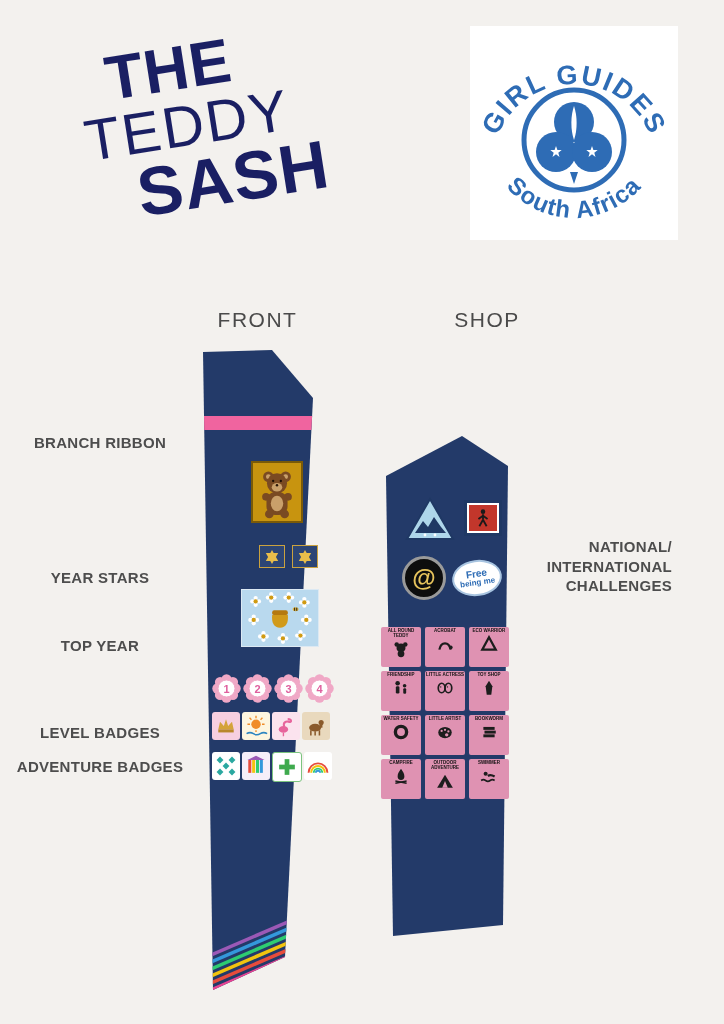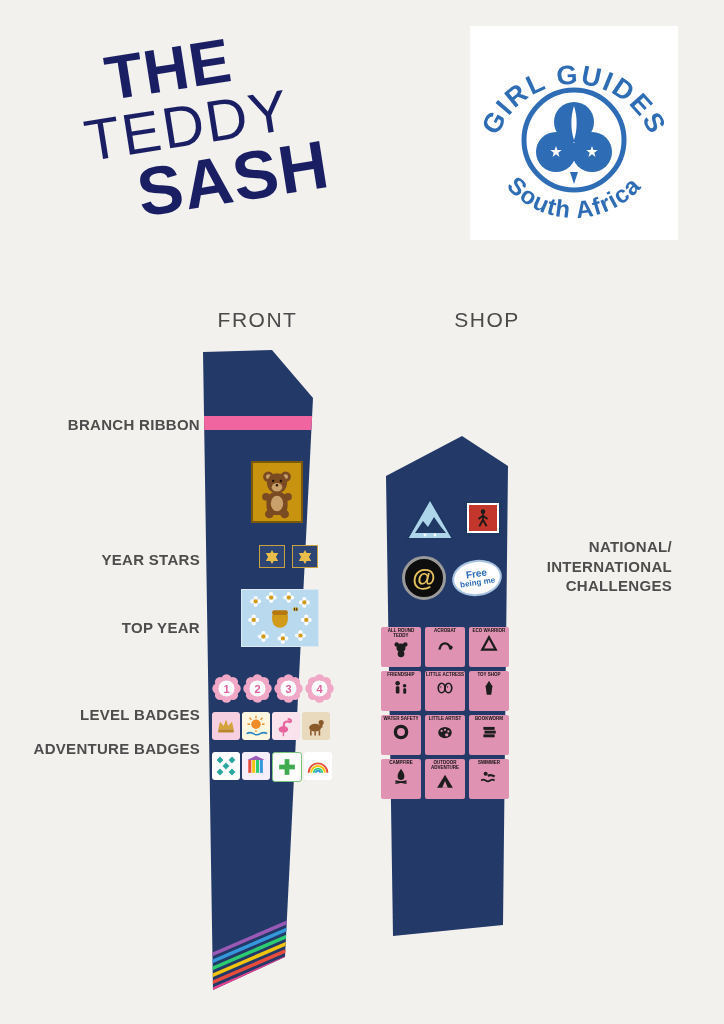--- a/index.html
+++ b/index.html
@@ -15,21 +15,21 @@
 
   
   .logo-box{position:absolute;left:470px;top:26px;width:208px;height:214px;background:#ffffff;}
 
   
   .heading{position:absolute;font-size:21px;font-weight:400;color:#4a4a4a;letter-spacing:1.5px;text-align:center;}
 
   
   .side-label{position:absolute;font-size:15px;font-weight:700;color:#4d4d4d;letter-spacing:.3px;
               white-space:pre-line;}
-  .left-label{left:0;width:200px;text-align:right;}
+  .left-label{left:0;width:200px;text-align:center;margin-top:18px;}
   .right-label{left:522px;width:150px;text-align:center;line-height:1.3;}
 
   
   .badge{position:absolute;box-sizing:border-box;display:flex;align-items:center;justify-content:center;}
 
   .enrol{left:251px;top:461px;width:52px;height:62px;background:#c8940f;border:2px solid #7a5a08;}
   .star-row{position:absolute;left:259px;top:545px;display:flex;gap:7px;}
   .star-sq{width:24px;height:21px;background:#2c4575;border:1px solid #caa23f;display:flex;align-items:center;justify-content:center;}
   .topaward{left:241px;top:589px;width:78px;height:58px;background:#b9d9ee;border:1px solid #dce9f3;}
 

